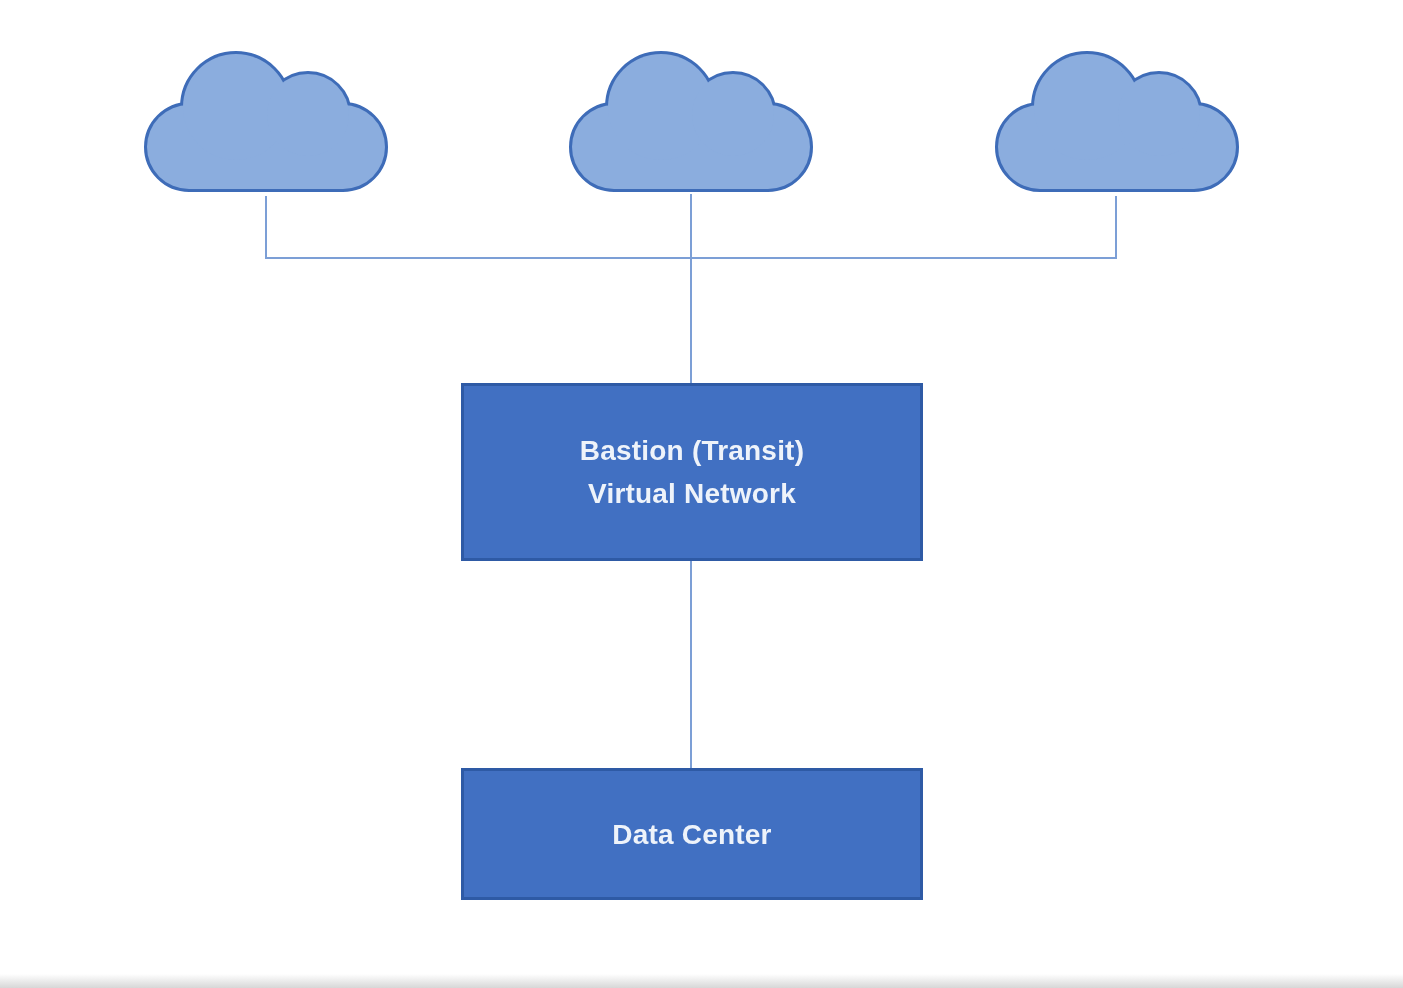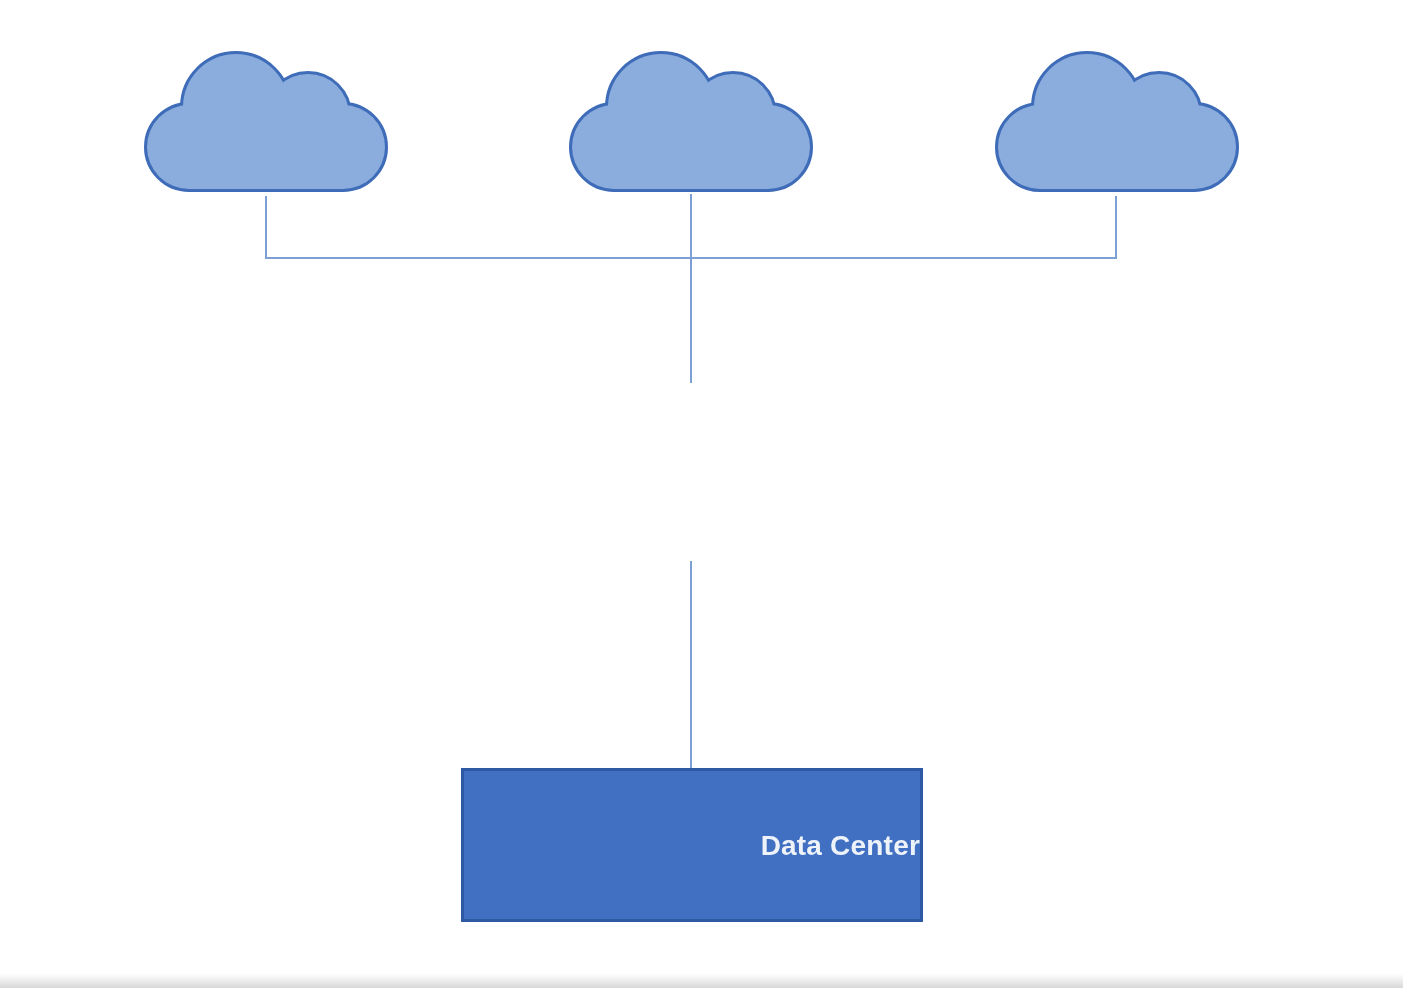--- a/index.html
+++ b/index.html
@@ -57,22 +57,21 @@
     line-height: 43px;
     text-align: center;
     letter-spacing: 0.2px;
   }
   .node-box.bastion {
     top: 383px;
     height: 178px;
   }
   .node-box.datacenter {
     top: 768px;
-    height: 154px;
-    align-items: flex-end;
+    height: 132px;
   }
   .bottom-strip {
     position: absolute;
     left: 0;
     bottom: 0;
     width: 100%;
     height: 14px;
     background: linear-gradient(to bottom, rgba(216,216,216,0) 0%, #d7d7d7 100%);
   }
 </style>
@@ -126,20 +125,24 @@
       <circle cx="95" cy="62" r="53"></circle>
       <circle cx="167" cy="70" r="41"></circle>
     </g>
     <g class="fill-layer">
       <rect x="6" y="60" width="238" height="84" rx="42"></rect>
       <circle cx="95" cy="62" r="53"></circle>
       <circle cx="167" cy="70" r="41"></circle>
     </g>
   </svg>
 
+  <div class="node-box bastion">
+    <div>Bastion (Transit)</div>
+    <div>Virtual Network</div>
+  </div>
 
   <div class="node-box datacenter">
     <div>Data Center</div>
   </div>
 
   <div class="bottom-strip"></div>
 
 </div>
 
 </body></html>

